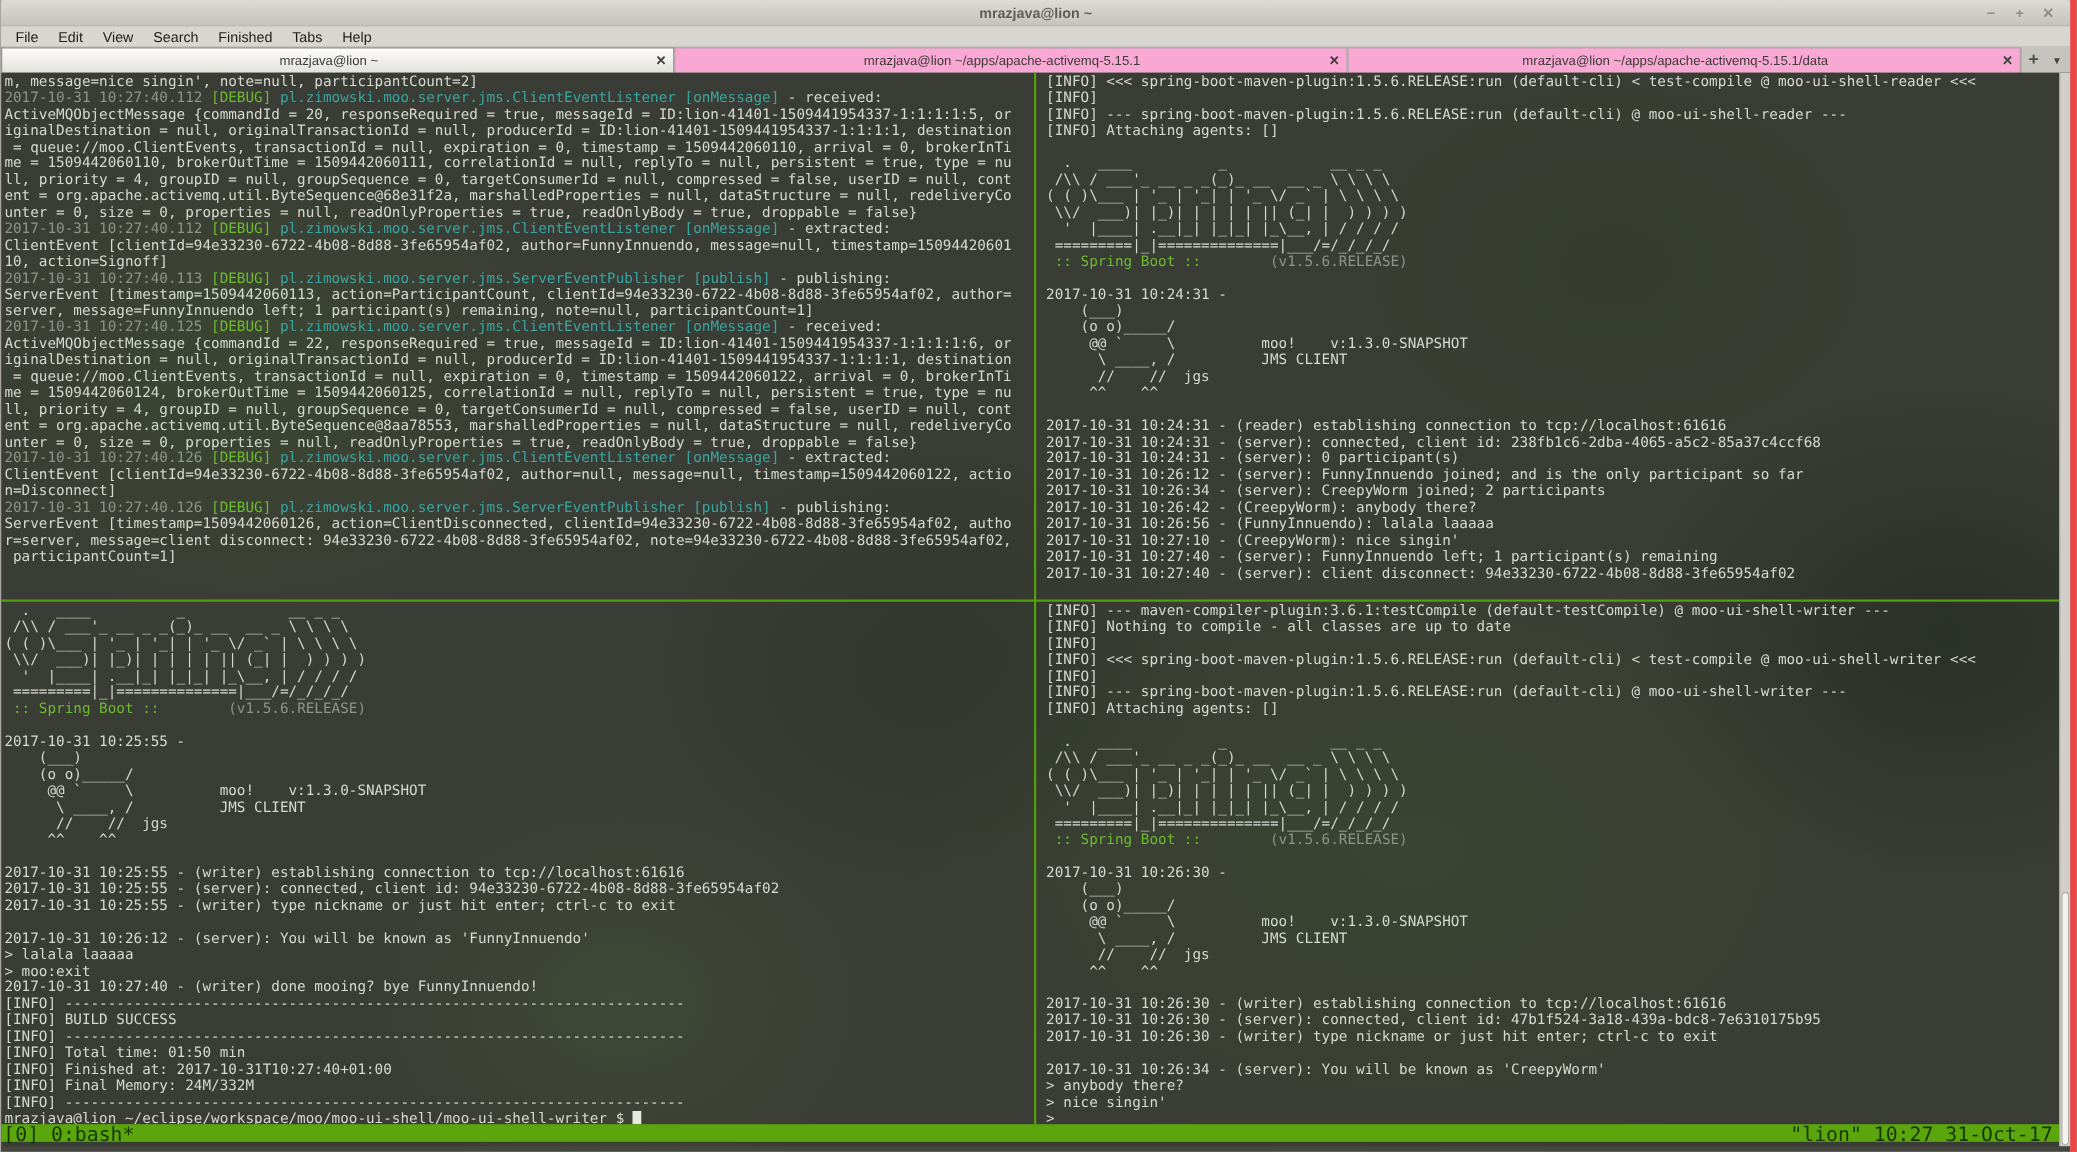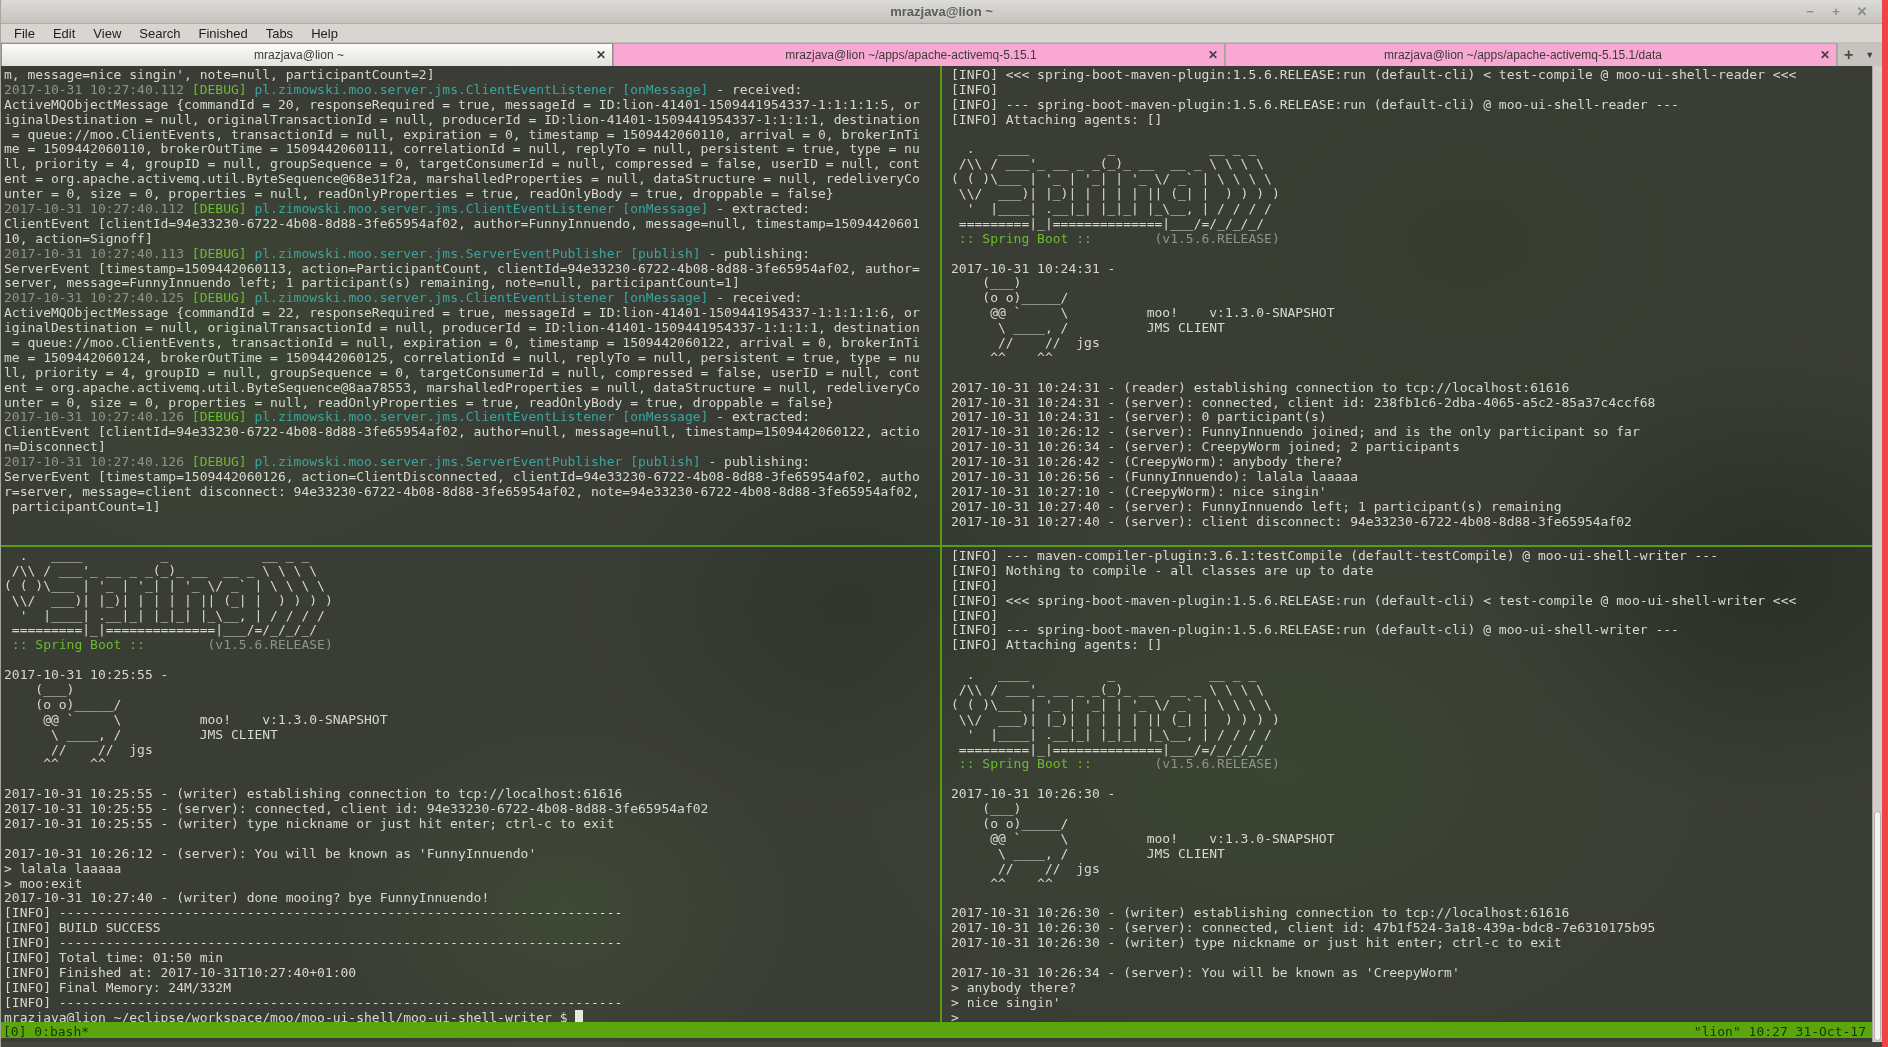--- a/index.html
+++ b/index.html
@@ -65,21 +65,21 @@
   .pane.tl{left:1px;top:0;width:938px;height:573px;padding:2px 0 0 2px;}
   .pane.tr{left:943px;top:0;right:11px;height:479px;padding:2px 0 0 7px;}
   .pane.bl{left:1px;top:481px;width:938px;height:475px;padding:2px 0 0 2px;}
   .pane.br{left:943px;top:481px;right:11px;height:475px;padding:2px 0 12px 7px;}
   .vdiv{position:absolute;left:939px;top:0;width:2px;height:956px;background:#579d10;}
   .hdiv{position:absolute;left:0;top:479px;width:1878px;height:2px;background:#579d10;}
   
   .statusbar{
     position:absolute;left:0;right:10px;top:956px;height:16px;
     background:#5ca60d;color:#163700;
-    font-family:"DejaVu Sans Mono",monospace;font-size:13px;line-height:20px;
+    font-family:"DejaVu Sans Mono",monospace;font-size:18px;line-height:20px;
     display:flex;justify-content:space-between;padding:0 6px 0 2px;white-space:pre;text-align:right;
   }
   .bottomstrip{position:absolute;left:0;right:0;top:976px;height:5px;background:#45463f;}
   
   .scrollbar{position:absolute;right:0;top:0;width:10px;height:976px;background:#d2cfca;border-left:1px solid #a9a6a1;}
   .scrollthumb{position:absolute;left:1px;right:1px;bottom:1px;height:230px;background:#f4f3f1;border:1px solid #b1aea9;border-radius:4px;}
 </style>
 </head>
 <body>
 

